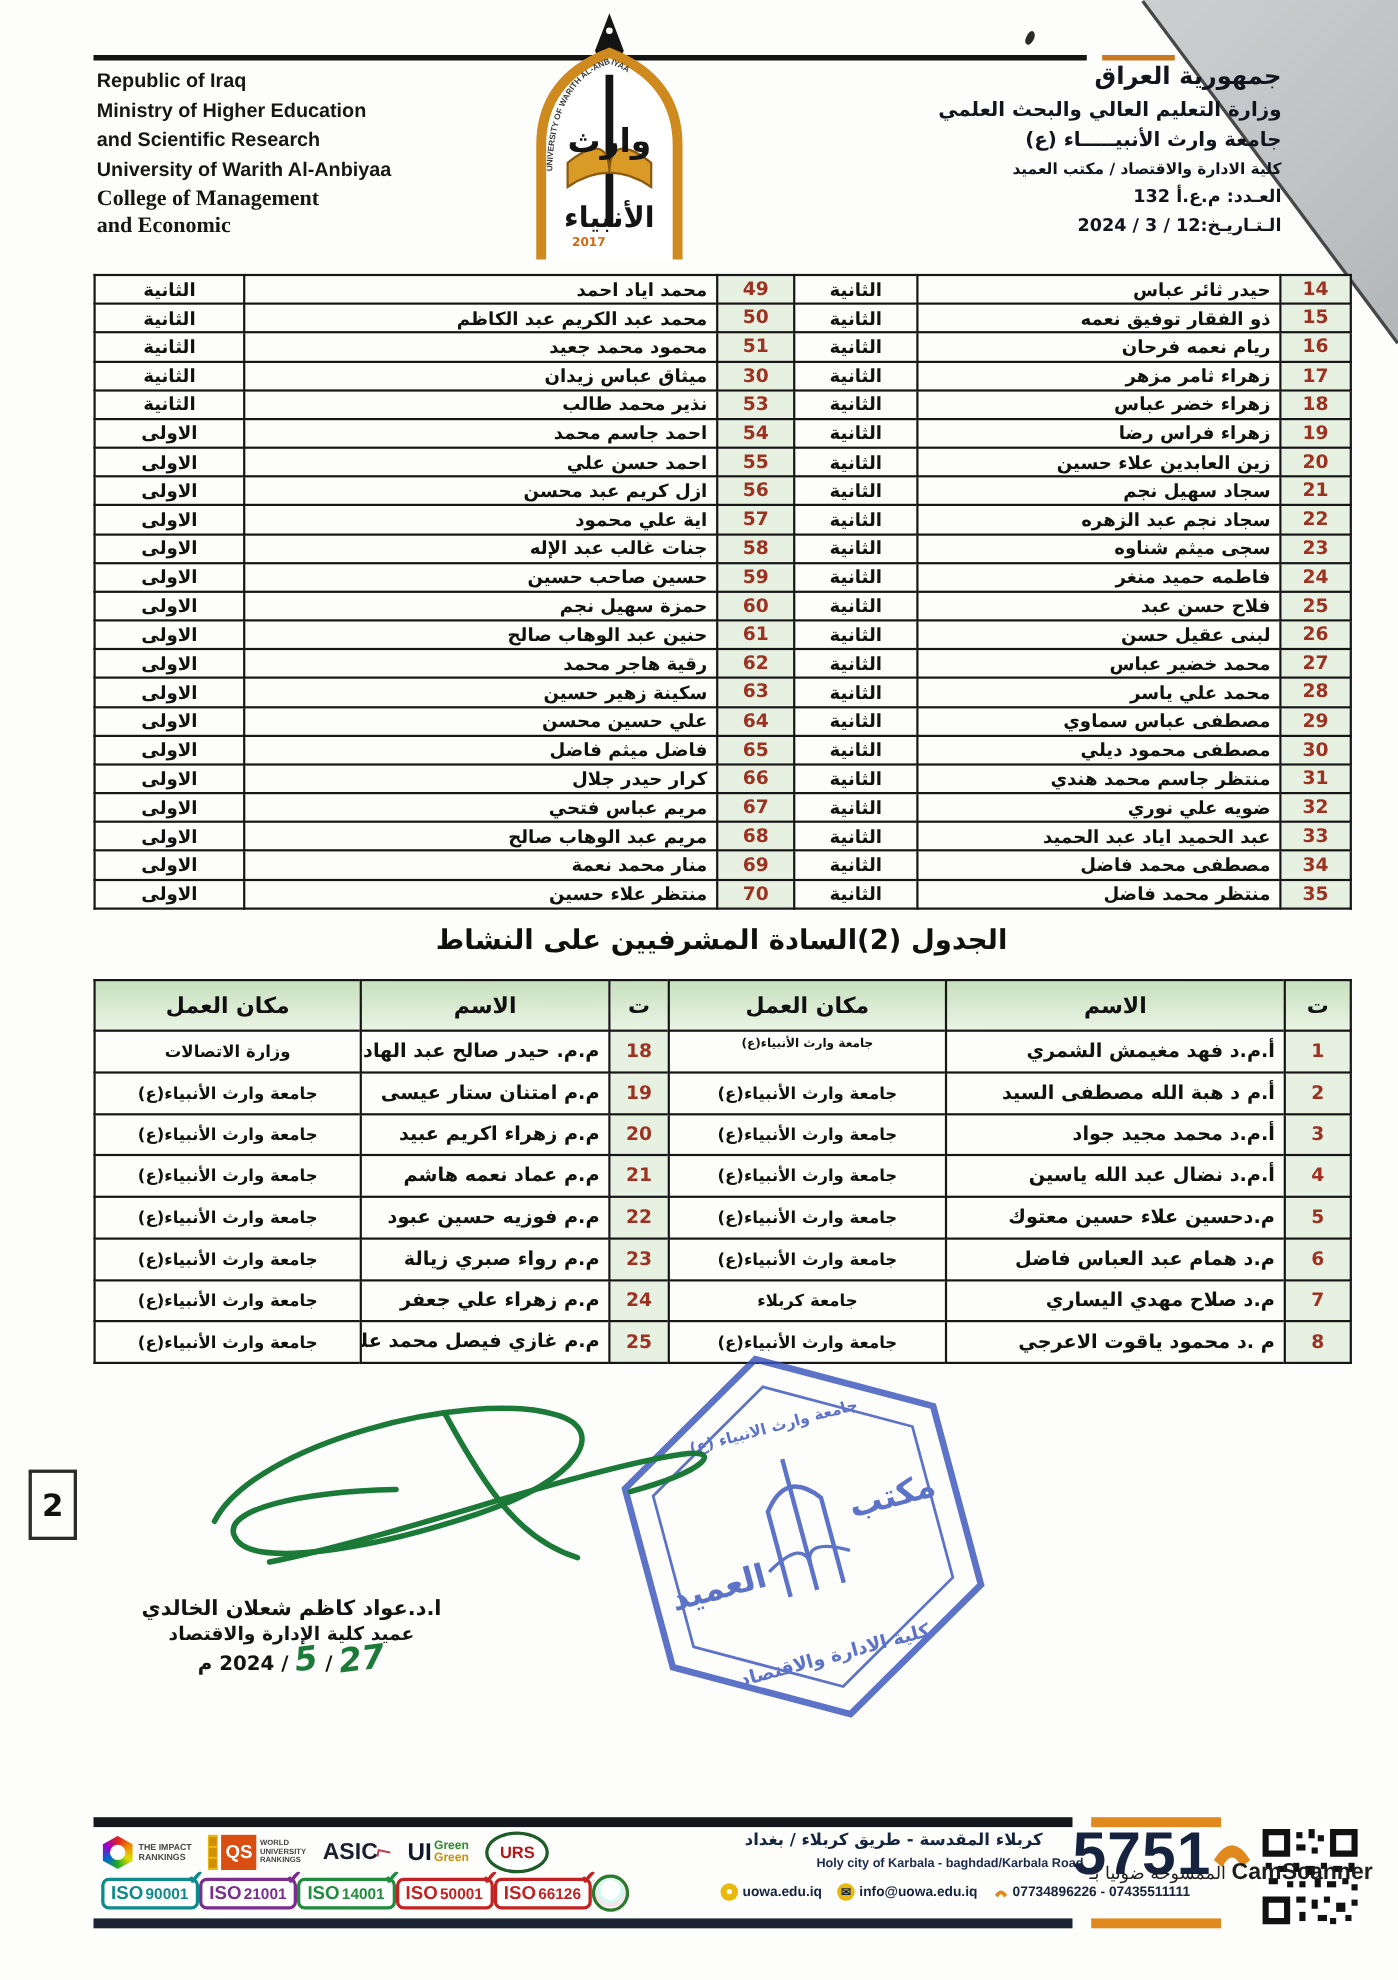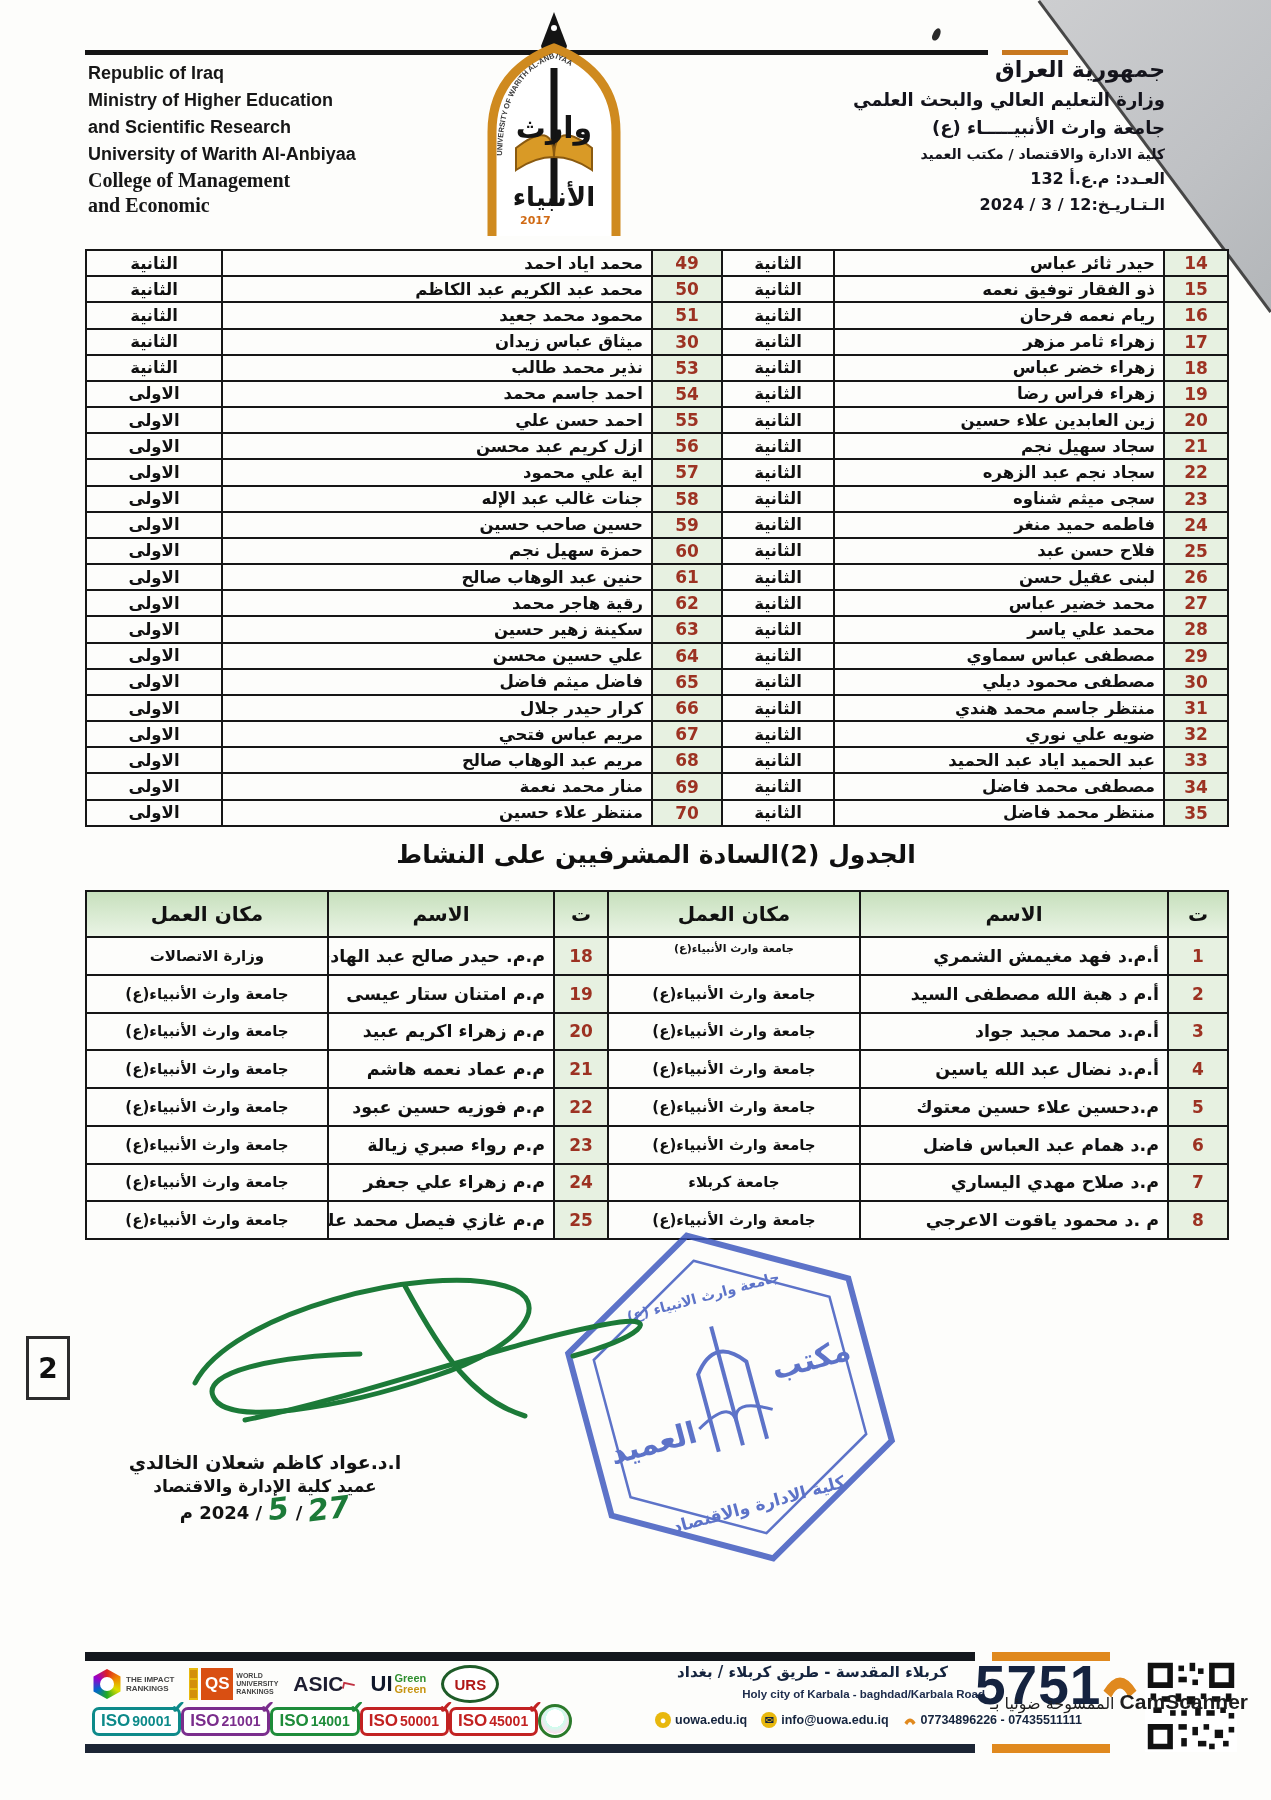--- a/index.html
+++ b/index.html
@@ -547,21 +547,21 @@
       </span>
 
       <span class="iso" style="border-color: rgb(194, 34, 34); color: rgb(194, 34, 34);">
         <span>ISO</span>
         <small>50001</small>
         <span class="chk">✔</span>
       </span>
 
       <span class="iso" style="border-color: rgb(194, 34, 34); color: rgb(194, 34, 34);">
         <span>ISO</span>
-        <small>45001</small>
+        <small>66126</small>
         <span class="chk">✔</span>
       </span>
     <span class="roundbadge"></span>
   </div>
 
   <div class="addr-ar">كربلاء المقدسة - طريق كربلاء / بغداد</div>
   <div class="addr-en">Holy city of Karbala - baghdad/Karbala Road</div>
 
   <div class="contact-row">
     <span style="display:flex;align-items:center;gap:4px">

